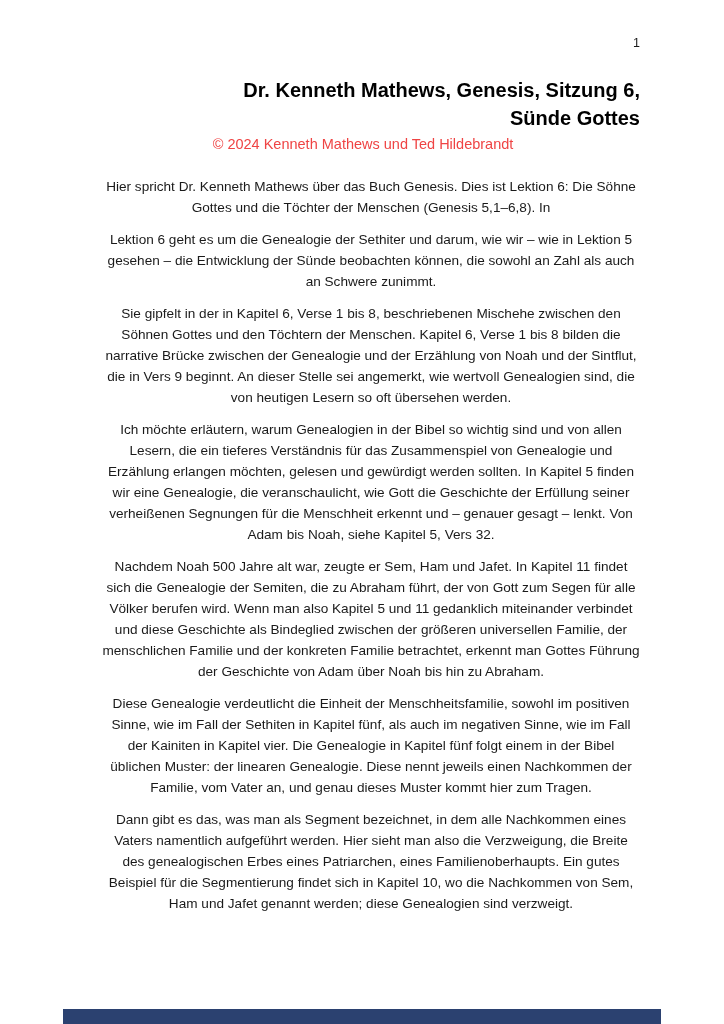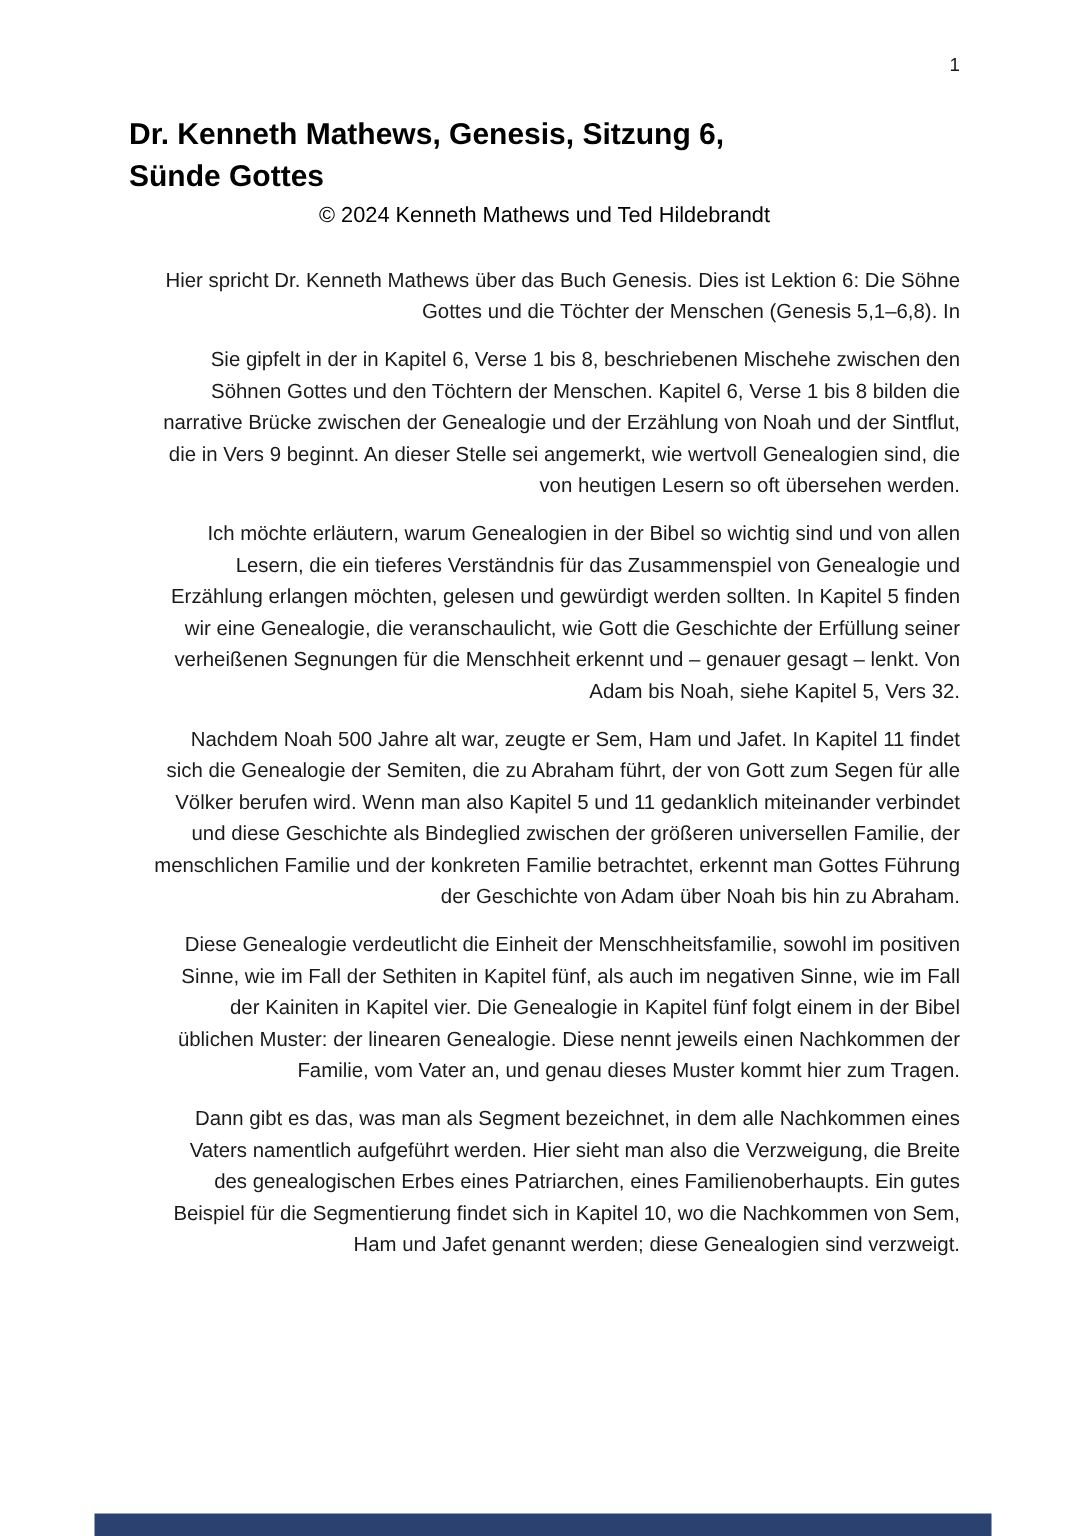--- a/index.html
+++ b/index.html
@@ -25,37 +25,37 @@
   }
   .page-number {
     text-align: right;
     font-size: 12.5px;
     line-height: 14px;
     color: #1a1a1a;
   }
   .doc-title {
     font-size: 20px;
     font-weight: bold;
-    text-align: left;
+    text-align: right;
     line-height: 28px;
     margin: 26px 0 3px 0;
     color: #000000;
   }
   .copyright {
     font-size: 14.5px;
     text-align: center;
     line-height: 19px;
     margin: 0 0 22px 0;
-    color: #000000;
+    color: #ef4444;
   }
   .body-par {
     font-size: 13.6px;
     line-height: 21px;
     margin: 0 0 11px 16px;
-    text-align: right;
+    text-align: center;
     color: #1a1a1a;
   }
   .bottom-bar {
     position: absolute;
     left: 63px;
     bottom: 0;
     width: 598px;
     height: 15px;
   }
 </style>
@@ -69,20 +69,21 @@
 
     <h1 class="doc-title">
       <span>Dr. Kenneth Mathews, Genesis, Sitzung 6,</span><br>
       <span>Sünde Gottes</span>
     </h1>
 
     <div class="copyright">© 2024 Kenneth Mathews und Ted Hildebrandt</div>
 
     <div>
       <p class="body-par">Hier spricht Dr. Kenneth Mathews über das Buch Genesis. Dies ist Lektion 6: Die Söhne Gottes und die Töchter der Menschen (Genesis 5,1–6,8). In</p>
+      <p class="body-par">Lektion 6 geht es um die Genealogie der Sethiter und darum, wie wir – wie in Lektion 5 gesehen – die Entwicklung der Sünde beobachten können, die sowohl an Zahl als auch an Schwere zunimmt.</p>
       <p class="body-par">Sie gipfelt in der in Kapitel 6, Verse 1 bis 8, beschriebenen Mischehe zwischen den Söhnen Gottes und den Töchtern der Menschen. Kapitel 6, Verse 1 bis 8 bilden die narrative Brücke zwischen der Genealogie und der Erzählung von Noah und der Sintflut, die in Vers 9 beginnt. An dieser Stelle sei angemerkt, wie wertvoll Genealogien sind, die von heutigen Lesern so oft übersehen werden.</p>
       <p class="body-par">Ich möchte erläutern, warum Genealogien in der Bibel so wichtig sind und von allen Lesern, die ein tieferes Verständnis für das Zusammenspiel von Genealogie und Erzählung erlangen möchten, gelesen und gewürdigt werden sollten. In Kapitel 5 finden wir eine Genealogie, die veranschaulicht, wie Gott die Geschichte der Erfüllung seiner verheißenen Segnungen für die Menschheit erkennt und – genauer gesagt – lenkt. Von Adam bis Noah, siehe Kapitel 5, Vers 32.</p>
       <p class="body-par">Nachdem Noah 500 Jahre alt war, zeugte er Sem, Ham und Jafet. In Kapitel 11 findet sich die Genealogie der Semiten, die zu Abraham führt, der von Gott zum Segen für alle Völker berufen wird. Wenn man also Kapitel 5 und 11 gedanklich miteinander verbindet und diese Geschichte als Bindeglied zwischen der größeren universellen Familie, der menschlichen Familie und der konkreten Familie betrachtet, erkennt man Gottes Führung der Geschichte von Adam über Noah bis hin zu Abraham.</p>
       <p class="body-par">Diese Genealogie verdeutlicht die Einheit der Menschheitsfamilie, sowohl im positiven Sinne, wie im Fall der Sethiten in Kapitel fünf, als auch im negativen Sinne, wie im Fall der Kainiten in Kapitel vier. Die Genealogie in Kapitel fünf folgt einem in der Bibel üblichen Muster: der linearen Genealogie. Diese nennt jeweils einen Nachkommen der Familie, vom Vater an, und genau dieses Muster kommt hier zum Tragen.</p>
       <p class="body-par">Dann gibt es das, was man als Segment bezeichnet, in dem alle Nachkommen eines Vaters namentlich aufgeführt werden. Hier sieht man also die Verzweigung, die Breite des genealogischen Erbes eines Patriarchen, eines Familienoberhaupts. Ein gutes Beispiel für die Segmentierung findet sich in Kapitel 10, wo die Nachkommen von Sem, Ham und Jafet genannt werden; diese Genealogien sind verzweigt.</p>
     </div>
 
   </div>
 
   <div class="bottom-bar" style="background: rgb(43, 65, 112);"></div>

